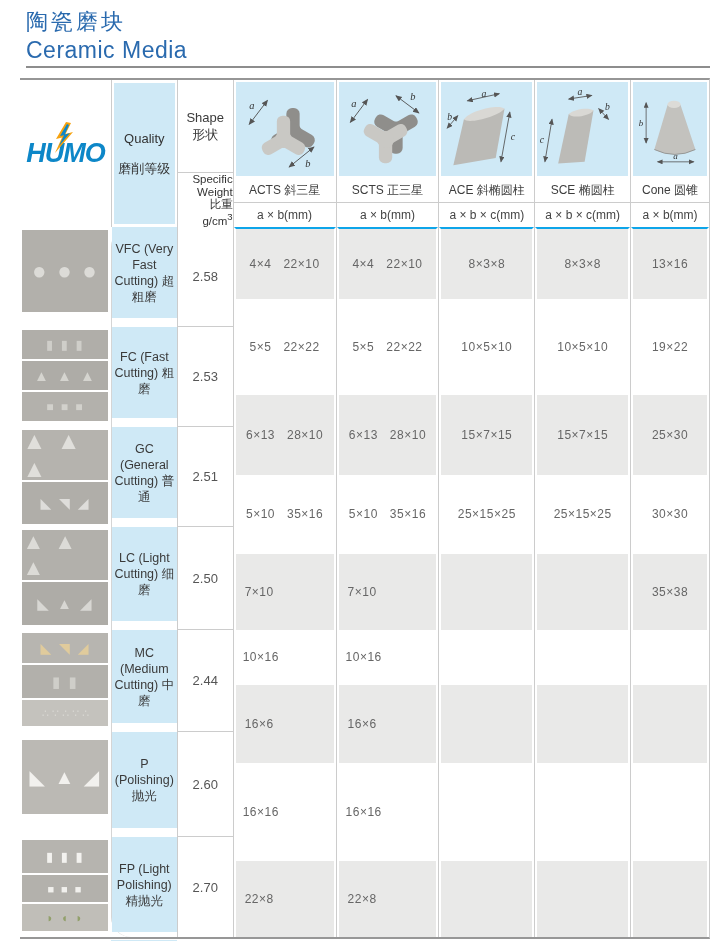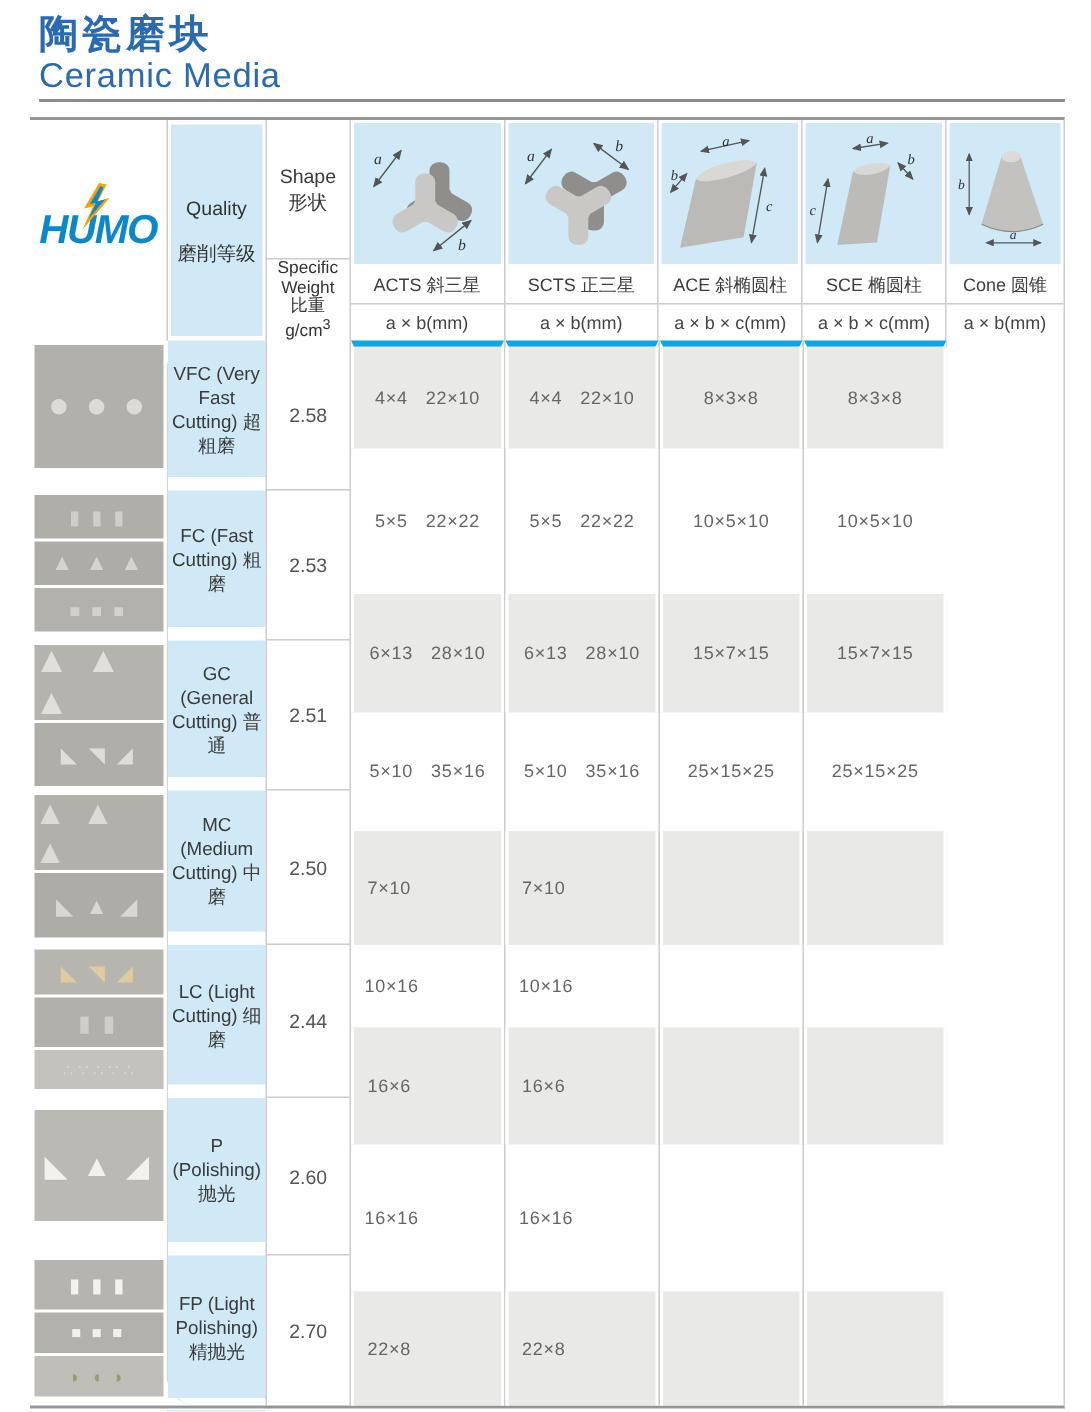--- a/index.html
+++ b/index.html
@@ -4,42 +4,42 @@
 <style>
   * { margin:0; padding:0; box-sizing:border-box; }
   html,body { background:#ffffff; }
   body {
     width:727px; height:941px; overflow:hidden;
     font-family:"Liberation Sans","DejaVu Sans",sans-serif;
     color:#3a3a3a; position:relative;
   }
   .content { margin-left:20px; width:690px; }
   .titles { padding-top:7px; padding-left:6px; }
-  .title-zh { font-size:26px; font-weight:bold; color:#2a6aae; letter-spacing:3px; line-height:30px; }
+  .title-zh { font-size:22px; font-weight:normal; color:#2a6aae; letter-spacing:3px; line-height:30px; }
   .title-en { font-size:23px; color:#2a6aae; line-height:26px; letter-spacing:0.5px; }
   .title-rule { height:2px; background:#8d8d8d; margin:3px 0 0 6px; }
 
   .table { margin-top:10px; border-top:2px solid #969696; border-bottom:2px solid #979797; border-right:1px solid #cccccc; display:flex; flex-direction:column; }
   .thead { display:flex; height:147px; }
   .tbody { display:flex; height:710px; }
 
   
   .w-photo{width:91px;} .w-qual{width:66px;} .w-weight{width:56px;}
   .w-c0{width:103px;} .w-c1{width:103px;} .w-c2{width:96px;} .w-c3{width:96px;} .w-c4{width:79px;}
 
   .hc { border-left:1px solid #cccccc; display:flex; flex-direction:column; }
   .hc.noline { border-left:none; }
   .h-logo { align-items:center; justify-content:center; display:flex; }
   .logo-wrap { position:relative; }
   .logo-text { font-size:27px; font-weight:bold; font-style:italic; color:#0d87c8; letter-spacing:-1px; }
   .logo-bolt { position:absolute; left:26px; top:-16px; }
   .cyan-block { background:#cfe9f6; }
   .h-quality-inner { margin:3px 2px 3px 2px; flex:1; display:flex; flex-direction:column; align-items:center; justify-content:center; font-size:13px; line-height:17px; color:#333; text-align:center;gap:13px; }
   .h-shape { height:96px; display:flex; flex-direction:column; align-items:center; justify-content:center; font-size:13px; line-height:17px; border-bottom:1px solid #cccccc; text-align:center; }
-  .h-sw { flex:1; display:flex; flex-direction:column; align-items:center; justify-content:center; font-size:11.5px; line-height:12.5px; color:#333; text-align:center; }
+  .h-sw { flex:1; display:flex; flex-direction:column; align-items:flex-end; justify-content:center; font-size:11.5px; line-height:12.5px; color:#333; text-align:center; }
   .h-diagram { height:94px; margin:2px 2px 0 2px; }
   .h-diagram svg { width:100%; height:100%; display:block; }
   .h-name { height:25px; margin-top:2px; border-bottom:1px solid #cccccc; display:flex; align-items:center; justify-content:center; font-size:12px; color:#3d3d3d; }
   .h-size { height:24px; display:flex; align-items:center; justify-content:center; font-size:12px; color:#444; }
 
   .dim { font-family:"Liberation Serif","DejaVu Serif",serif; font-style:italic; font-size:11px; fill:#333; }
   .dimline { stroke:#555; stroke-width:1; fill:none; }
 
   
   .photo-col { display:flex; flex-direction:column; }
@@ -72,21 +72,21 @@
   .dcol > :nth-child(3){height:81px;}
   .dcol > :nth-child(4){height:81px;}
   .dcol > :nth-child(5){height:77px;}
   .dcol > :nth-child(6){height:57px;}
   .dcol > :nth-child(7){height:79px;}
   .dcol > :nth-child(8){height:100px;}
   .dcol > :nth-child(9){height:78px;}
 
   .cell { display:flex; align-items:center; justify-content:center; gap:12px; font-size:12px; color:#666; letter-spacing:0.5px; }
   .cell.gray { background:#e9e9e8; border-left:2px solid #ffffff; border-right:2px solid #ffffff; }
-  .cell:first-child { border-top:4px solid #0ea5e9;align-items:center; }
+  .cell:first-child { border-top:2px solid #0ea5e9;align-items:center; }
   .cell.left { justify-content:flex-start; padding-left:9px; }
 
   .foot { position:relative; height:6px; }
   .foot-cyan { position:absolute; left:91px; top:1px; width:66px; height:5px; background:#cfe9f6; }
 </style>
 </head>
 <body>
 
 <div class="content">
 
@@ -324,24 +324,24 @@
         <div class="qcell">
             <div class="qcell-inner">VFC (Very Fast Cutting) 超粗磨</div>
           </div>
         <div class="qcell">
             <div class="qcell-inner">FC (Fast Cutting) 粗磨</div>
           </div>
         <div class="qcell">
             <div class="qcell-inner">GC (General Cutting) 普通</div>
           </div>
         <div class="qcell">
+            <div class="qcell-inner">LC (Light Cutting) 细磨</div>
+          </div>
+        <div class="qcell">
             <div class="qcell-inner">MC (Medium Cutting) 中磨</div>
-          </div>
-        <div class="qcell">
-            <div class="qcell-inner">LC (Light Cutting) 细磨</div>
           </div>
         <div class="qcell">
             <div class="qcell-inner">P (Polishing) 抛光</div>
           </div>
         <div class="qcell">
             <div class="qcell-inner">FP (Light Polishing) 精抛光</div>
           </div>
       </div>
 
       <div class="weight-col w-weight">
@@ -455,20 +455,41 @@
         <div class="cell">
             <span>25×15×25</span>
           </div>
         <div class="cell gray"></div>
         <div class="cell"></div>
         <div class="cell gray"></div>
         <div class="cell"></div>
         <div class="cell gray"></div>
       </div>
 
+      <div class="dcol w-c4">
+        <div class="cell gray">
+            <span>13×16</span>
+          </div>
+        <div class="cell">
+            <span>19×22</span>
+          </div>
+        <div class="cell gray">
+            <span>25×30</span>
+          </div>
+        <div class="cell">
+            <span>30×30</span>
+          </div>
+        <div class="cell gray">
+            <span>35×38</span>
+          </div>
+        <div class="cell"></div>
+        <div class="cell gray"></div>
+        <div class="cell"></div>
+        <div class="cell gray"></div>
+      </div>
 
     </div>
   </div>
 
   <div class="foot">
 
     <div class="foot-cyan"></div>
   </div>
 
 </div>

